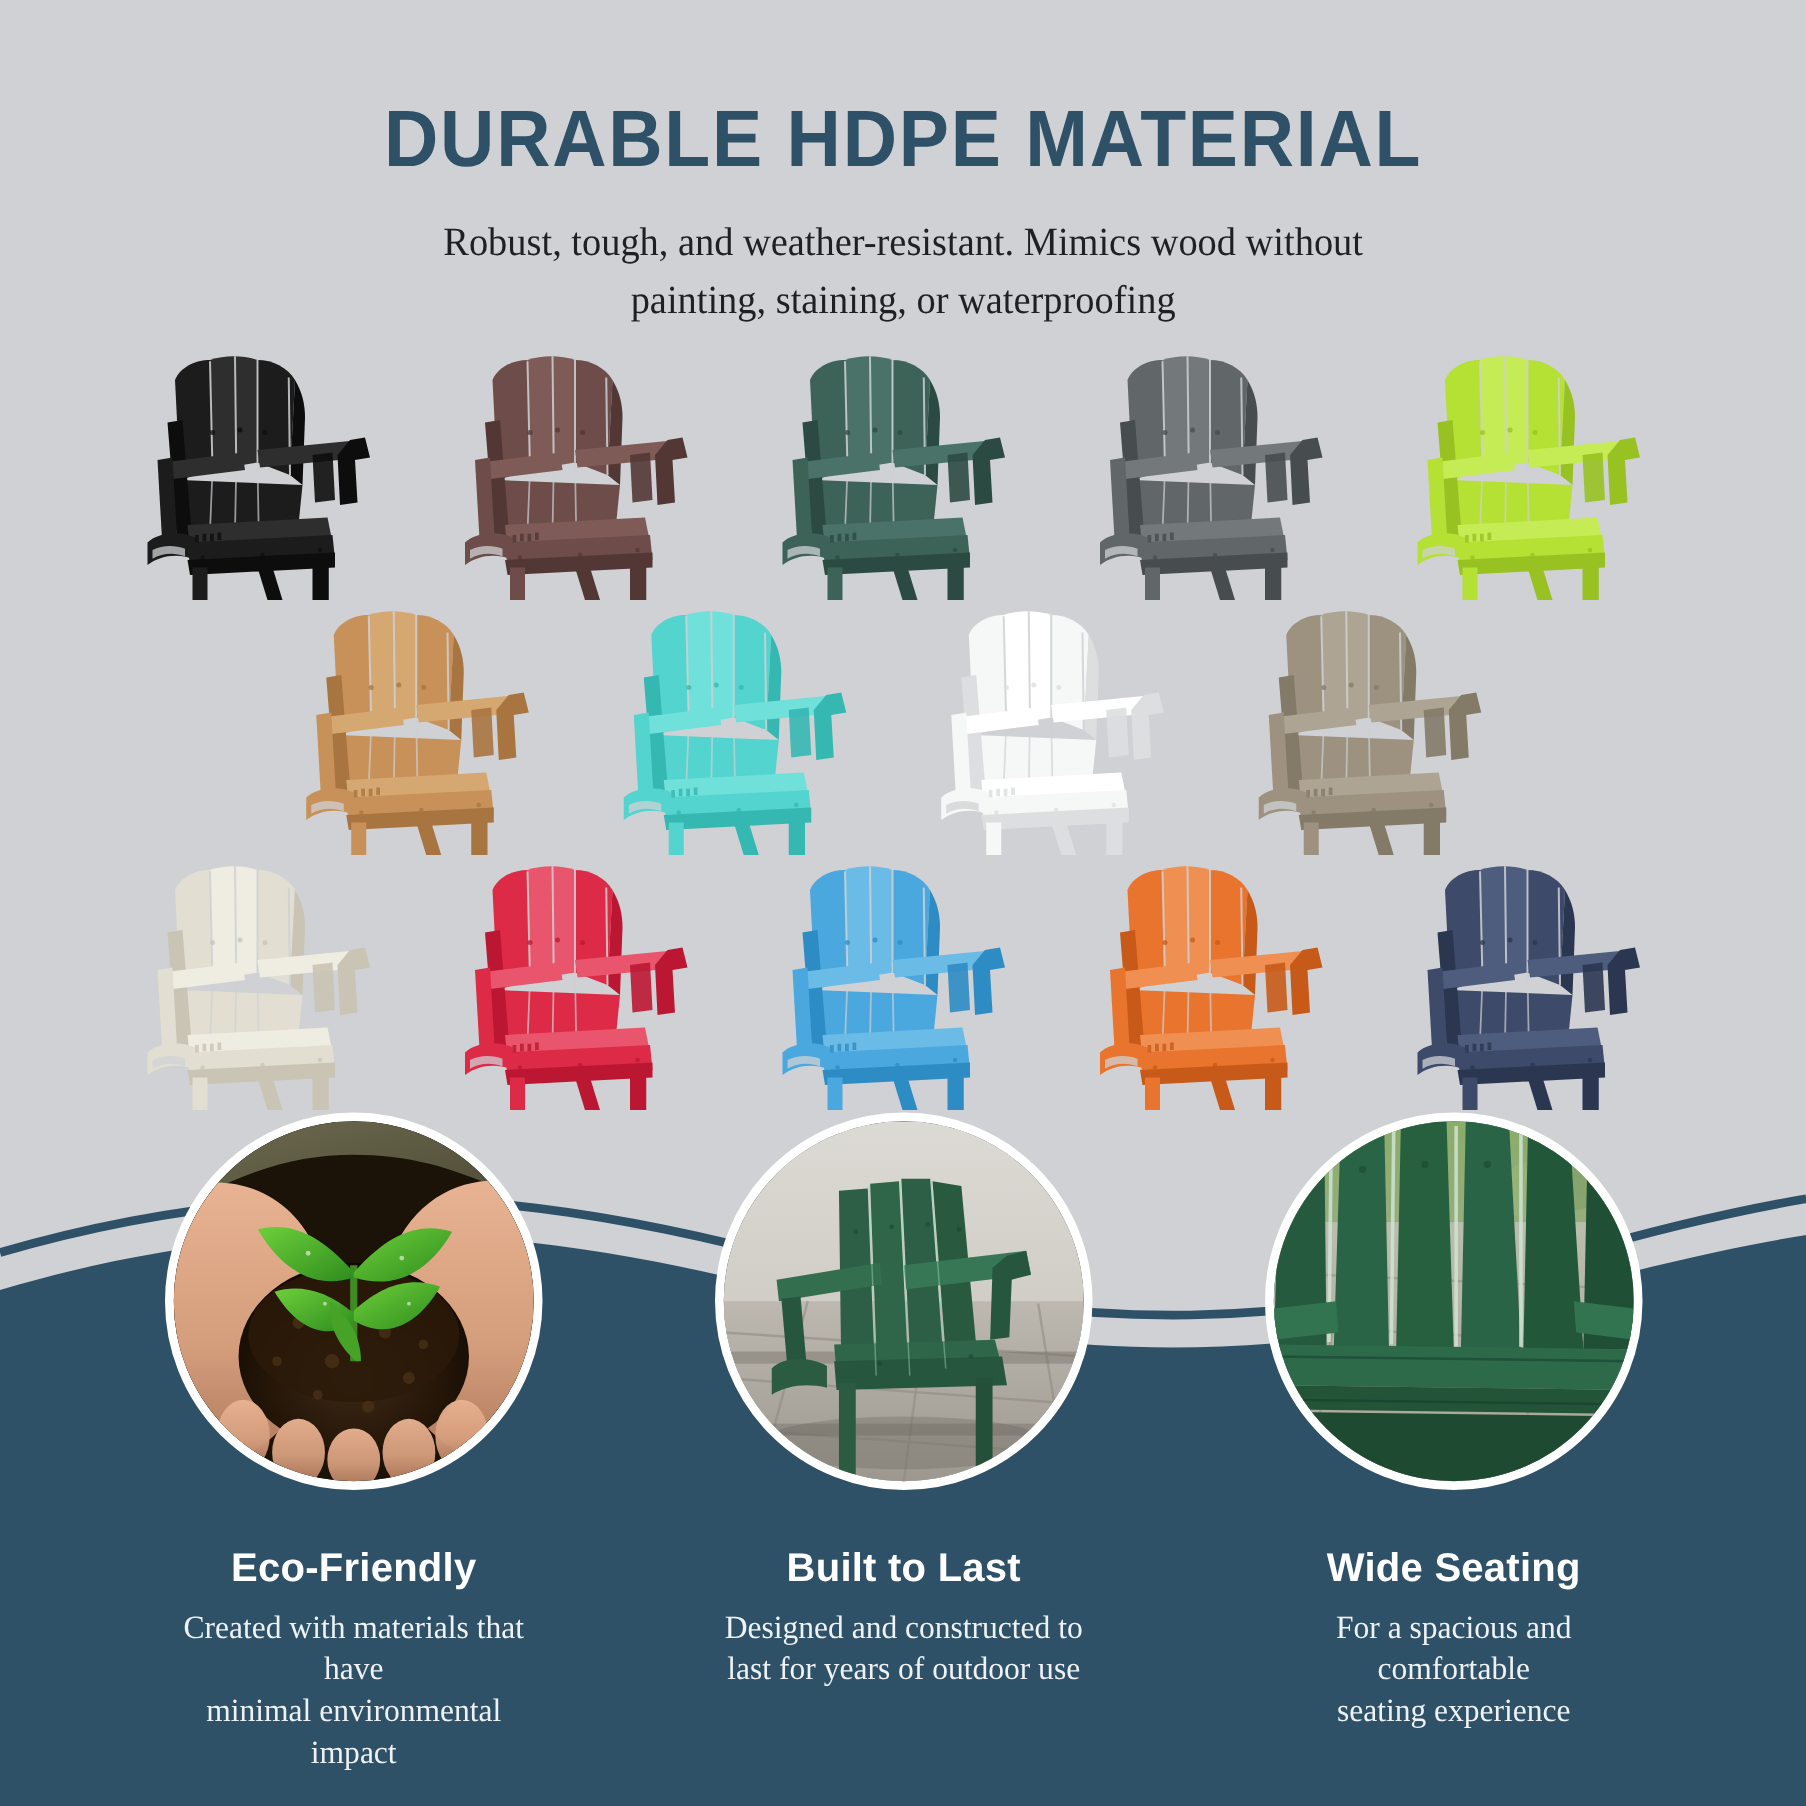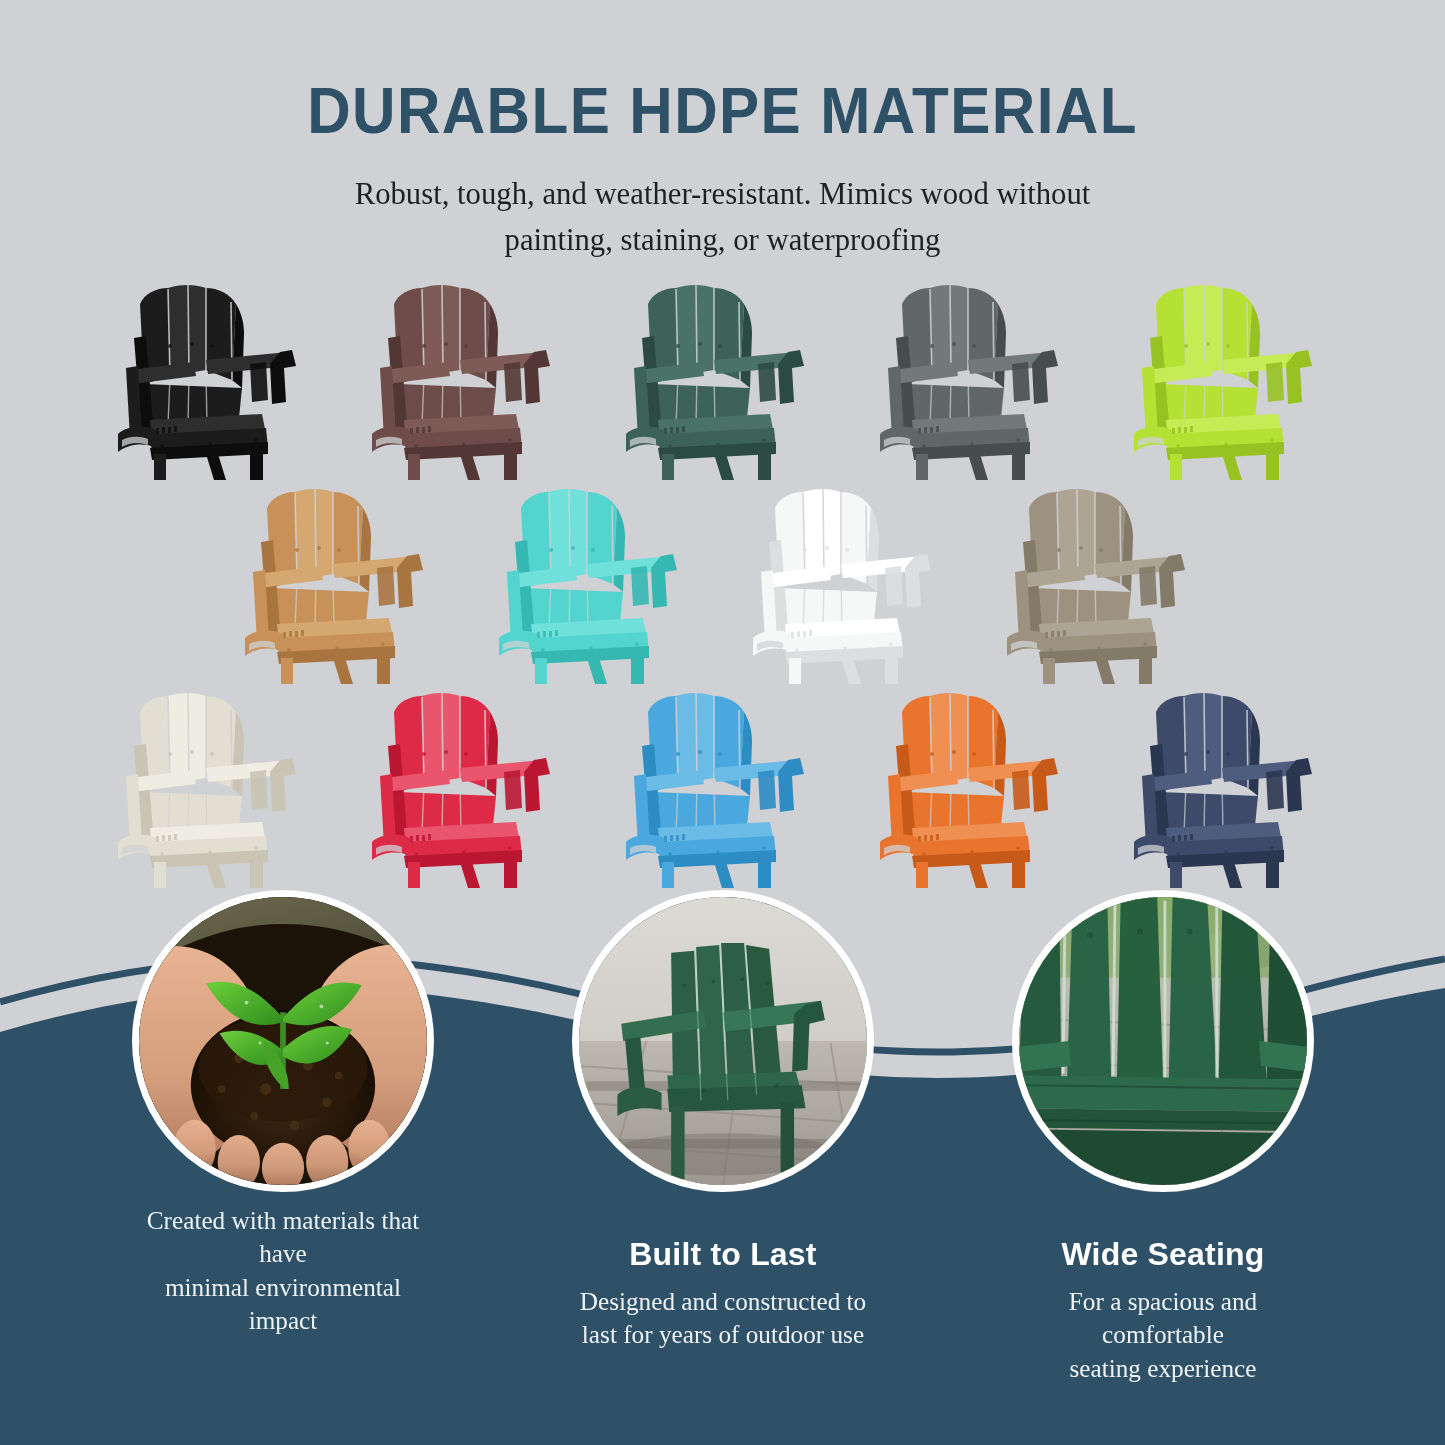--- a/index.html
+++ b/index.html
@@ -1035,20 +1035,21 @@
           </g>
           <g fill="url(#skinG)" opacity="0.97">
             <ellipse cx="58" cy="262" rx="22" ry="30"></ellipse>
             <ellipse cx="104" cy="276" rx="22" ry="28"></ellipse>
             <ellipse cx="150" cy="282" rx="22" ry="26"></ellipse>
             <ellipse cx="196" cy="276" rx="22" ry="28"></ellipse>
             <ellipse cx="240" cy="262" rx="22" ry="30"></ellipse>
           </g>
         </svg>
       </div>
+      <div class="feat-title">Eco-Friendly</div>
       <div class="feat-desc">
         <div>Created with materials that have</div>
         <div>minimal environmental impact</div>
       </div>
     </div>
 
     <div class="feat feat-3">
       <div class="circle">
         <svg viewBox="0 0 300 300">
           <defs>

